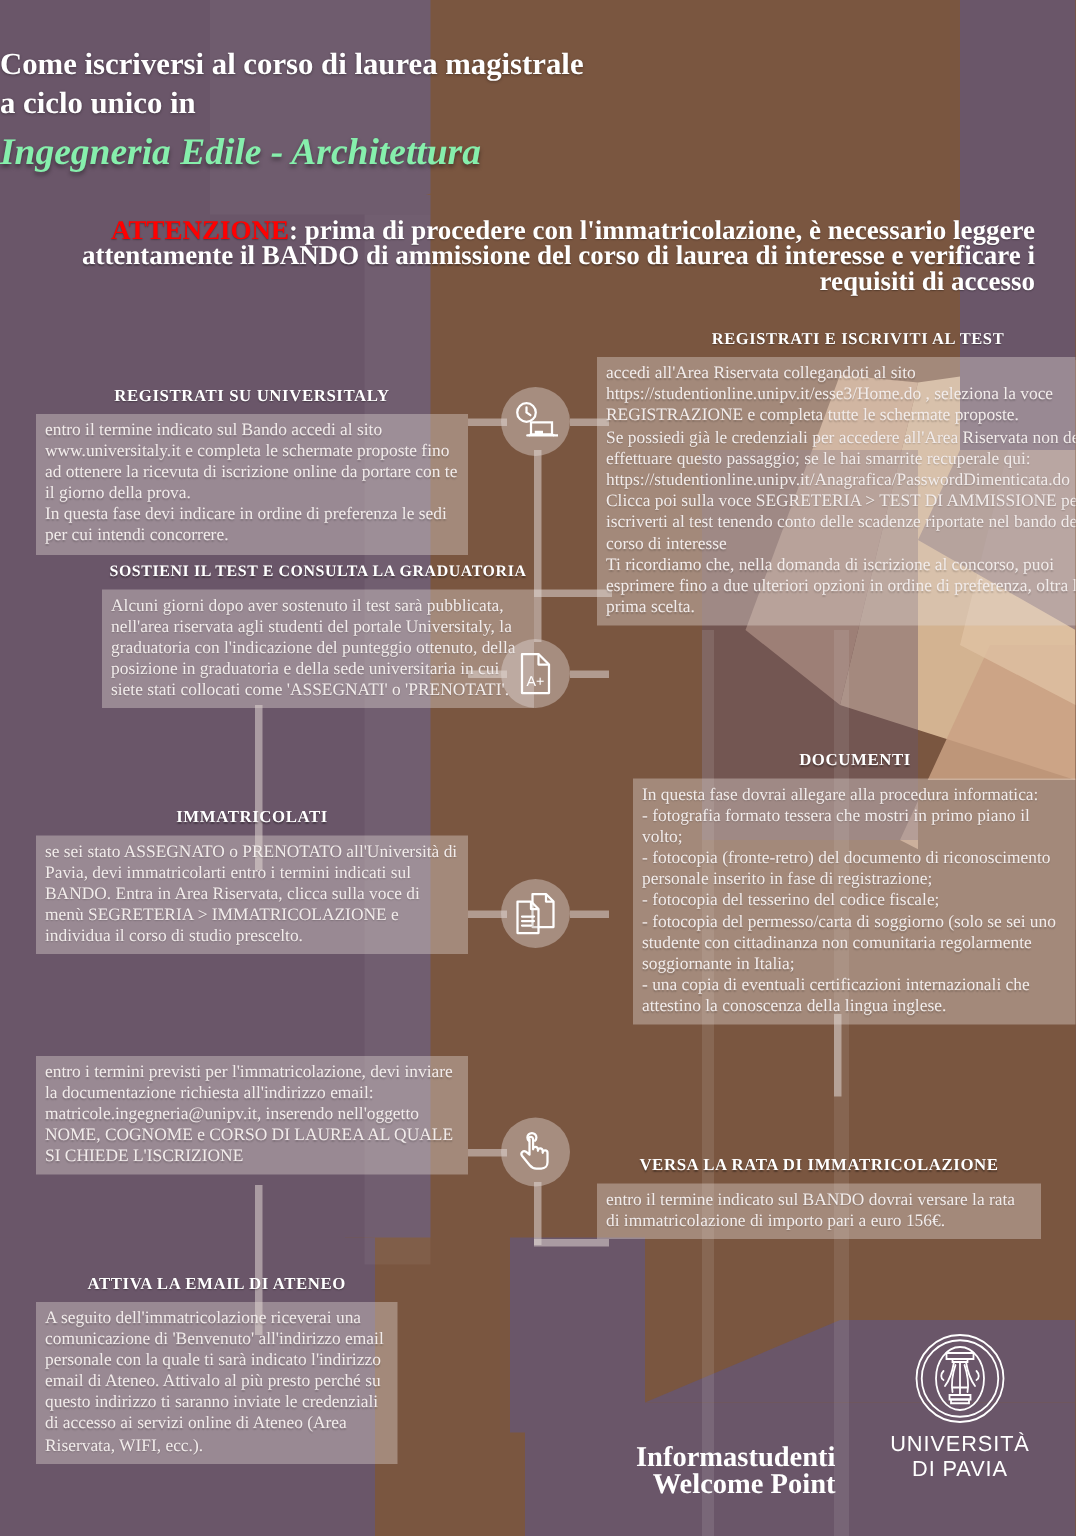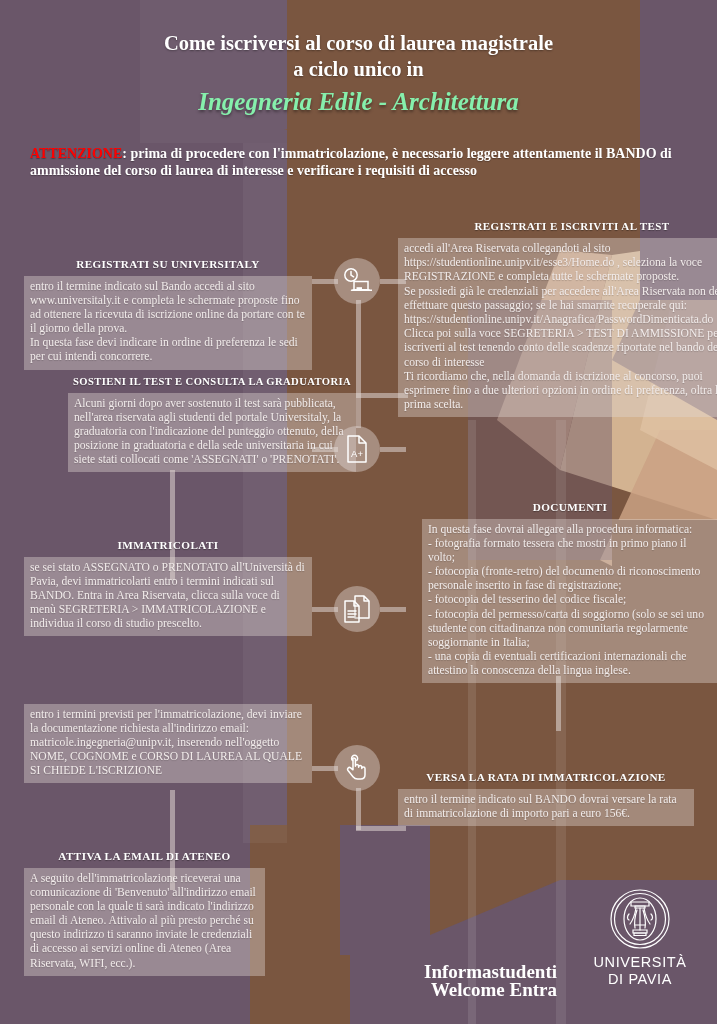--- a/index.html
+++ b/index.html
@@ -30,36 +30,36 @@
     color:#f2eceb;
     font-size:11.6px;
     line-height:14.1px;
     background:rgba(225,214,210,.40);
     padding:4px 6px 5px 6px;
     white-space:pre-line;
     text-shadow:0 1px 1px rgba(0,0,0,.18);
   }
 
   
-  #header{position:absolute;left:0;top:30px;width:717px;text-align:center;}
+  #header{position:absolute;left:0;top:30px;width:717px;}
   #header .l1,#header .l2{
     font-family:"Liberation Serif", serif;
     font-weight:bold;color:#ffffff;font-size:20.5px;line-height:26px;
     text-shadow:0 1px 2px rgba(0,0,0,.35);
   }
   #header .l3{
     font-family:"Liberation Serif", serif;
     font-weight:bold;color:#86efac;font-size:25px;line-height:40px;
     text-shadow:0 2px 3px rgba(0,0,0,.4);
     font-style:italic;
   }
   #notice{
-    position:absolute;left:30px;top:145px;width:660px;text-align:left;
+    position:absolute;left:30px;top:145px;width:660px;text-align:right;
     font-family:"Liberation Serif", serif;font-weight:bold;
-    color:#ffffff;font-size:14px;line-height:17px;
+    color:#ffffff;font-size:18px;line-height:17px;
     text-shadow:0 1px 1px rgba(0,0,0,.3);
   }
   #notice .warn{color:#ff0000;}
 
   
   .node{
     position:absolute;width:46px;height:46px;border-radius:50%;
     background:rgba(226,218,214,.42);
     display:flex;align-items:center;justify-content:center;
   }
@@ -230,21 +230,21 @@
     <span>
       <svg width="26" height="30" viewBox="0 0 26 30" fill="none" stroke="#ffffff" stroke-width="1.5">
         <path d="M8.5 7.5a3 3 0 1 1 4.2 0" stroke-linecap="round"></path>
         <path d="M9 6.5v10.3l-2.4-2a1.9 1.9 0 0 0-2.6 2.7l5 6.2c1.2 1.5 2.7 2.3 4.6 2.3h3.2c2.6 0 4.2-1.7 4.2-4.2v-6.3a1.6 1.6 0 1 0-3.2 0v-1.3a1.6 1.6 0 1 0-3.2 0v-1a1.6 1.6 0 1 0-3.2 0V6.5a1.6 1.6 0 1 0-3.2 0z" stroke-linejoin="round"></path>
       </svg>
     </span>
   </div>
 
   <div id="footer-text">
     <div>Informastudenti</div>
-    <div>Welcome Entra</div>
+    <div>Welcome Point</div>
   </div>
 
   <div id="logo">
     <span class="crest">
       <svg width="62" height="62" viewBox="0 0 62 62" fill="none" stroke="#ffffff" stroke-width="1.2">
         <circle cx="31" cy="31" r="29"></circle>
         <circle cx="31" cy="31" r="25.5"></circle>
         <ellipse cx="31" cy="31" rx="16" ry="21"></ellipse>
         <path d="M22 14h18v4H22z"></path>
         <path d="M26 18h10v2H26z"></path>

